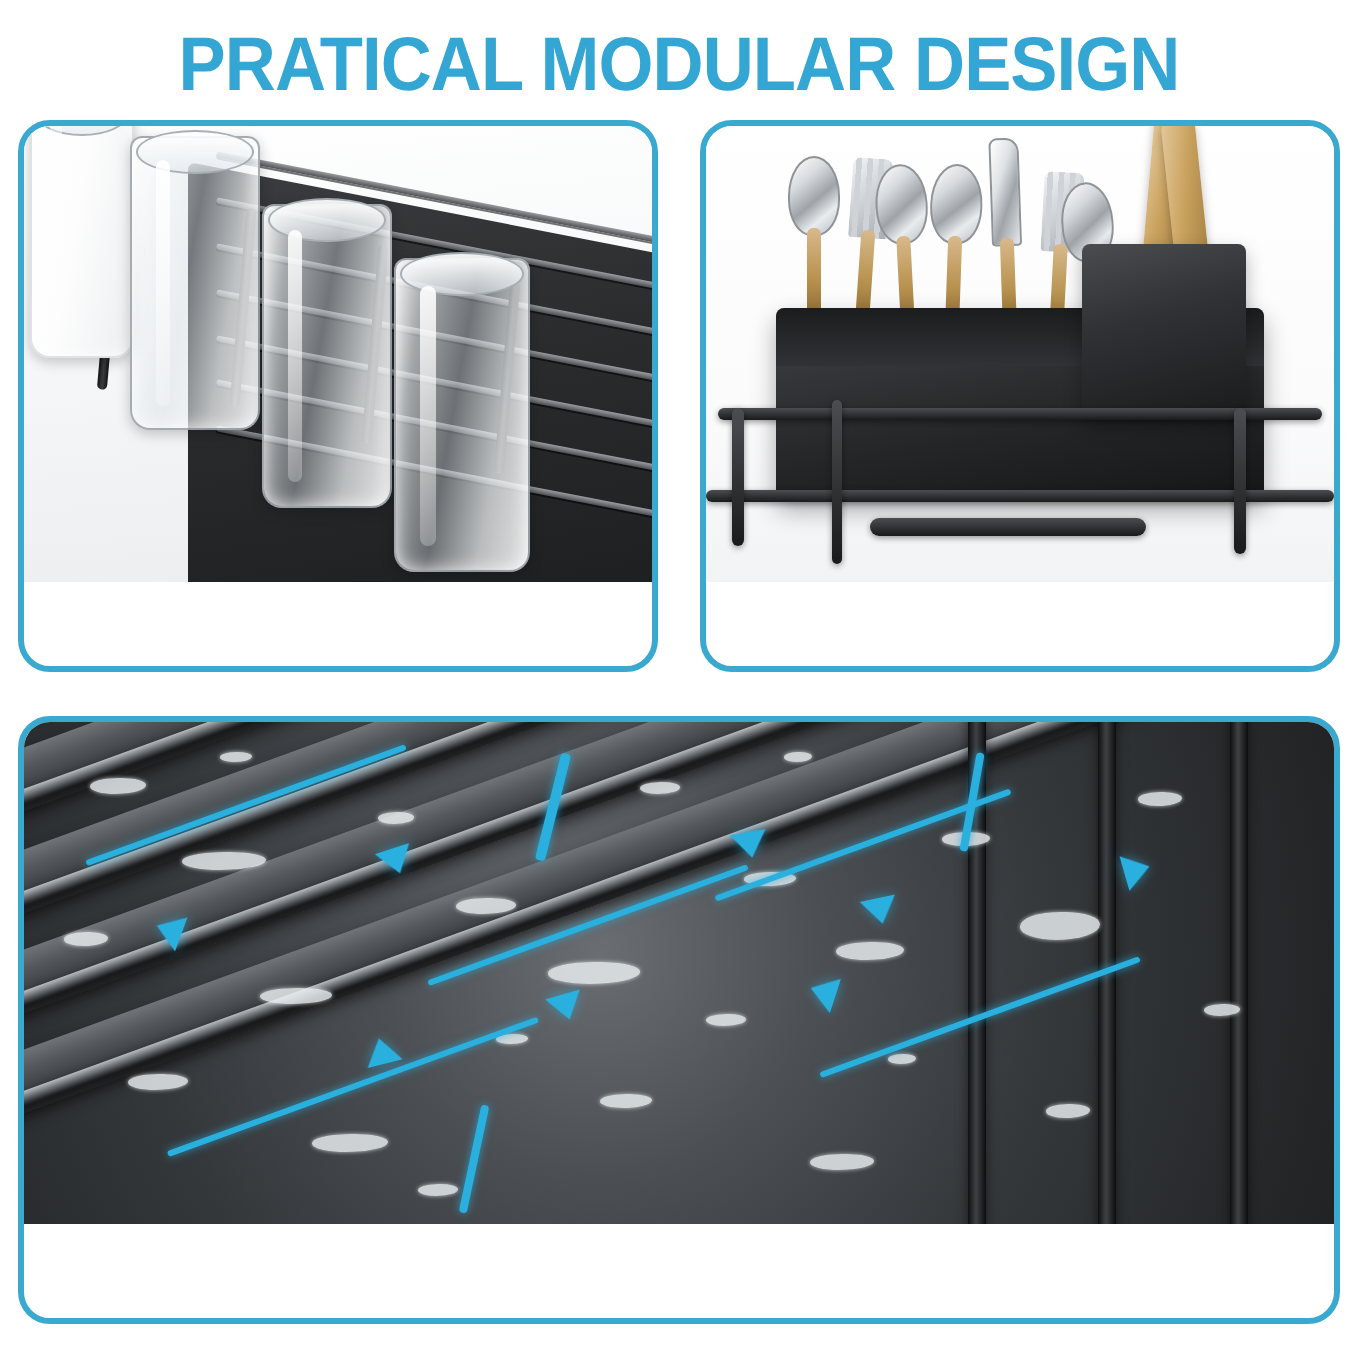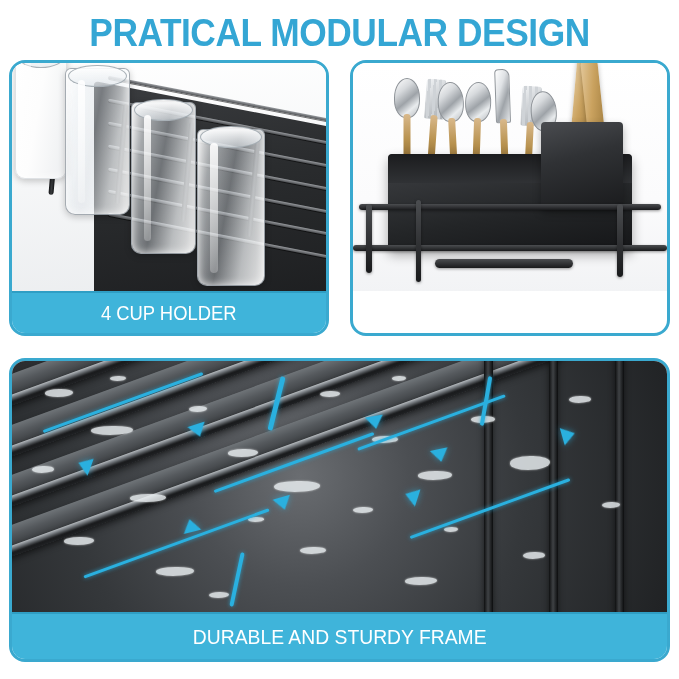--- a/index.html
+++ b/index.html
@@ -319,23 +319,20 @@
         <div class="rack-vertbar" style="left:55%;top:26%;height:44%;transform:rotate(5deg);"></div>
         <div class="rack-vertbar" style="left:76%;top:34%;height:42%;transform:rotate(5deg);"></div>
 
         <div class="cup cup-opaque" style="left:1%;top:-6%;width:16%;height:56%;"></div>
         <div class="cup" style="left:17%;top:2%;width:20%;height:64%;"></div>
         <div class="cup" style="left:38%;top:17%;width:20%;height:66%;"></div>
         <div class="cup" style="left:59%;top:29%;width:21%;height:68%;"></div>
       </div>
     </div>
 
-    <div class="caption-bar">
-      <span class="caption-text">4 CUP HOLDER</span>
-    </div>
   </div>
 
   <div class="panel panel-tr">
 
     <div class="panel-photo">
       <div class="photo-cutlery">
 
         <div class="utensil" style="left:13%;top:2%;width:26px;height:92px;">
           <div class="ut-head-spoon"></div>
           <div class="ut-handle"></div>
@@ -447,18 +444,15 @@
         <div class="flow-arrow" style="left:54%;top:22%;border-width:13px 9px 0 9px;border-color:#2ab0df transparent transparent transparent;transform:rotate(-10deg);"></div>
         <div class="flow-arrow" style="left:64%;top:35%;border-width:13px 9px 0 9px;border-color:#2ab0df transparent transparent transparent;transform:rotate(-12deg);"></div>
         <div class="flow-arrow" style="left:10%;top:38%;border-width:9px 13px 9px 0;border-color:transparent #2ab0df transparent transparent;transform:rotate(20deg);"></div>
         <div class="flow-arrow" style="left:40%;top:54%;border-width:13px 9px 0 9px;border-color:#2ab0df transparent transparent transparent;transform:rotate(-16deg);"></div>
         <div class="flow-arrow" style="left:26%;top:63%;border-width:0 9px 13px 9px;border-color:transparent transparent #2ab0df transparent;transform:rotate(-14deg);"></div>
         <div class="flow-arrow" style="left:60%;top:50%;border-width:9px 13px 9px 0;border-color:transparent #2ab0df transparent transparent;transform:rotate(18deg);"></div>
         <div class="flow-arrow" style="left:84%;top:26%;border-width:9px 0 9px 13px;border-color:transparent transparent transparent #2ab0df;transform:rotate(-16deg);"></div>
       </div>
     </div>
 
-    <div class="caption-bar">
-      <span class="caption-text">DURABLE AND STURDY FRAME</span>
-    </div>
   </div>
 
 </div>
 
 </body></html>

